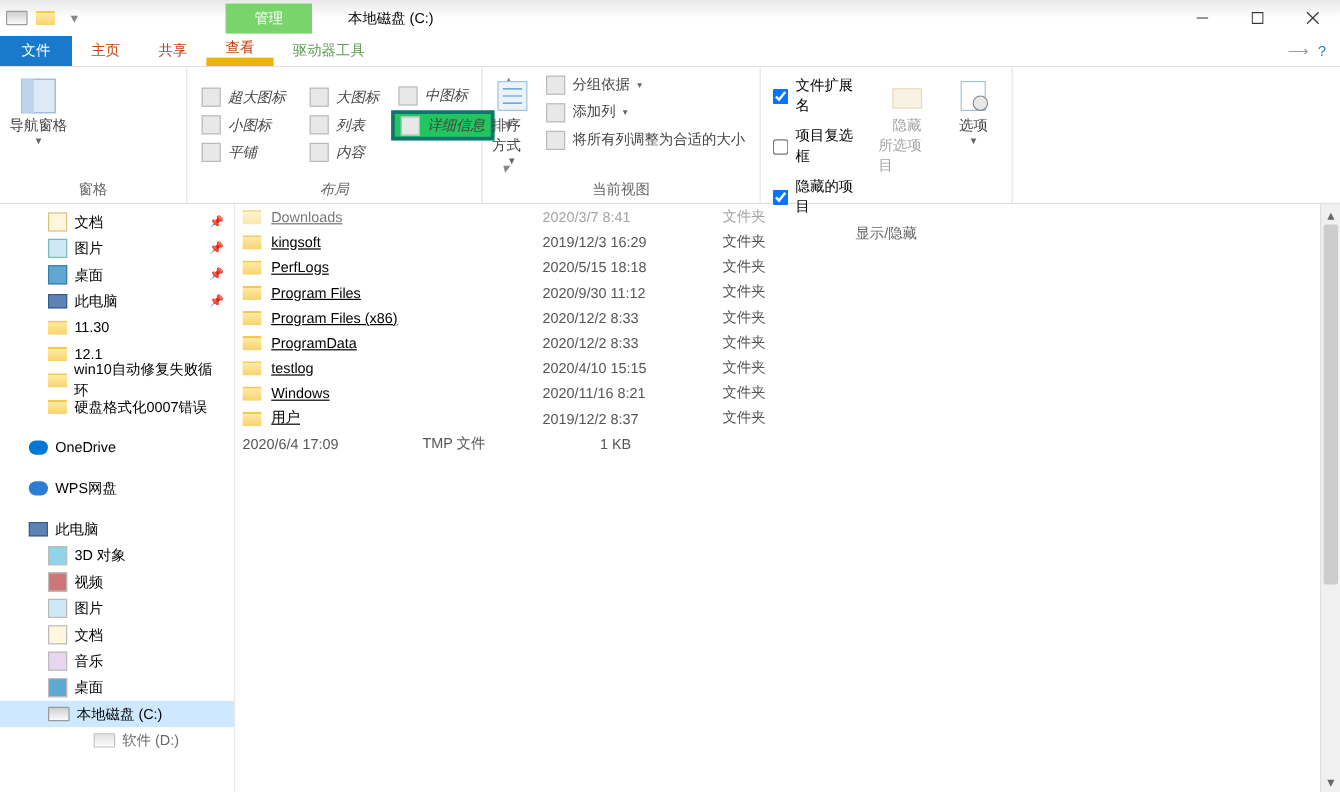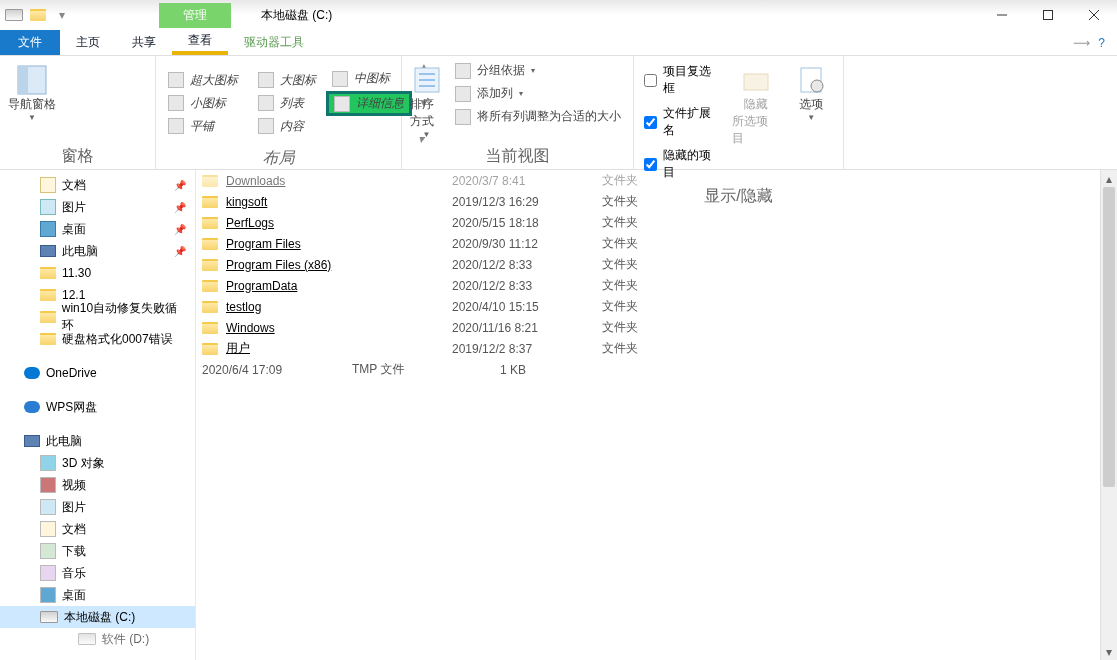--- a/index.html
+++ b/index.html
@@ -1,37 +1,37 @@
 <!DOCTYPE html>
 <html><head>
   <meta charset="utf-8">
   <style>
     * { margin: 0; padding: 0; box-sizing: border-box; font-family: "Microsoft YaHei", "Segoe UI", sans-serif; font-size: 12px; }
     body { width: 1117px; height: 660px; background: #fff; overflow: hidden; }
     
     .titlebar { height: 30px; display: flex; align-items: center; background: linear-gradient(to bottom, #e8e8e8 0%, #ffffff 50%); }
     .titlebar-left { display: flex; align-items: center; gap: 4px; padding: 0 4px; }
     .tb-icon { width: 20px; height: 20px; display: flex; align-items: center; justify-content: center; }
-    .manage-tabs { display: flex; margin-left: 83px; }
+    .manage-tabs { display: flex; margin-left: 112px; }
     .manage-tab { background: #7ad46c; color: #fff; padding: 4px 24px; font-size: 12px; }
     .title-text { margin-left: 30px; font-size: 12px; }
     .win-controls { margin-left: auto; display: flex; }
     .win-btn { width: 46px; height: 28px; display: flex; align-items: center; justify-content: center; }
     
     .menubar { height: 26px; display: flex; align-items: stretch; background: #fff; border-bottom: 1px solid #e0e0e0; }
     .file-tab { background: #1979ca; color: #fff; padding: 4px 18px; display: flex; align-items: center; }
-    .menu-tab { padding: 4px 16px; display: flex; align-items: center; color: #0f172a; }
-    .menu-tab.active { border-bottom: 4px solid #eab308; }
+    .menu-tab { padding: 4px 16px; display: flex; align-items: center; color: #c2410c; }
+    .menu-tab.active { border-bottom: 7px solid #eab308; }
     .menu-tab.drive { color: #5c9e52; }
     .help-icons { margin-left: auto; display: flex; align-items: center; gap: 8px; padding-right: 12px; color: #999; }
     
     .ribbon { height: 114px; display: flex; background: #fff; border-bottom: 1px solid #e0e0e0; }
     .rgroup { border-right: 1px solid #e5e5e5; display: flex; flex-direction: column; padding: 4px 6px 0 6px; }
     .rgroup-content { flex: 1; display: flex; align-items: flex-start; gap: 4px; }
-    .rgroup-label { text-align: center; color: #666; font-size: 16px; padding: 2px 0; }
+    .rgroup-label { text-align: center; color: #666; font-size: 12px; padding: 2px 0; }
     .rbtn-big { display: flex; flex-direction: column; align-items: center; width: 52px; padding: 4px 2px; color: #444; gap: 0; }
     .rbtn-list { display: flex; flex-direction: column; gap: 2px; }
     .rbtn-item { display: flex; align-items: center; gap: 6px; padding: 2px 6px; color: #444; white-space: nowrap; }
     .rbtn-item.selected { background: #22c55e; border: 3px solid #0f766e; padding: 1px 5px; }
     .grid2 { display: grid; grid-template-columns: auto auto; grid-template-rows: repeat(3, auto); gap: 2px 8px; }
     .chk { display: flex; align-items: center; gap: 6px; padding: 3px 4px; }
     .chk input { width: 13px; height: 13px; }
     
     .workspace { display: flex; height: calc(660px - 30px - 26px - 114px); }
     .nav-tree { width: 196px; border-right: 1px solid #e8e8e8; overflow-y: auto; padding-top: 4px; }
@@ -204,26 +204,26 @@
           </div>
       </div>
     </div>
     <div class="rgroup-label">当前视图</div>
   </div>
 
   <div class="rgroup" style="width:210px;">
     <div class="rgroup-content">
       <div class="rbtn-list">
         <label class="chk">
+            <input type="checkbox" checked="" style="">
+            <span>文件扩展名</span>
+          </label>
+        <label class="chk">
             <input type="checkbox" style="">
             <span>项目复选框</span>
-          </label>
-        <label class="chk">
-            <input type="checkbox" checked="" style="">
-            <span>文件扩展名</span>
           </label>
         <label class="chk">
             <input type="checkbox" checked="" style="">
             <span>隐藏的项目</span>
           </label>
       </div>
       <div class="rbtn-big" style="opacity:0.5;">
         <span class="big-ico"><svg width="32" height="32">
               <rect x="4" y="10" width="24" height="16" fill="#f3e6cc" stroke="#d4b478"></rect>
             </svg></span>
@@ -306,24 +306,20 @@
       </div>
     <div class="tree-item indent2">
         <span class="ribbon-icon" style="background:#cfe8f5;"></span>
         <span>图片</span>
       </div>
     <div class="tree-item indent2">
         <span class="ribbon-icon" style="background:#fff6dd;"></span>
         <span>文档</span>
       </div>
     <div class="tree-item indent2">
-        <span class="ribbon-icon" style="background:#d5e8d5;"></span>
-        <span>下载</span>
-      </div>
-    <div class="tree-item indent2">
         <span class="ribbon-icon" style="background:#e8d5f0;"></span>
         <span>音乐</span>
       </div>
     <div class="tree-item indent2">
         <span class="ribbon-icon" style="background:#5fa8d3;"></span>
         <span>桌面</span>
       </div>
     <div class="tree-item indent2 selected">
         <span class="drive-icon-sm"></span>
         <span>本地磁盘 (C:)</span>

